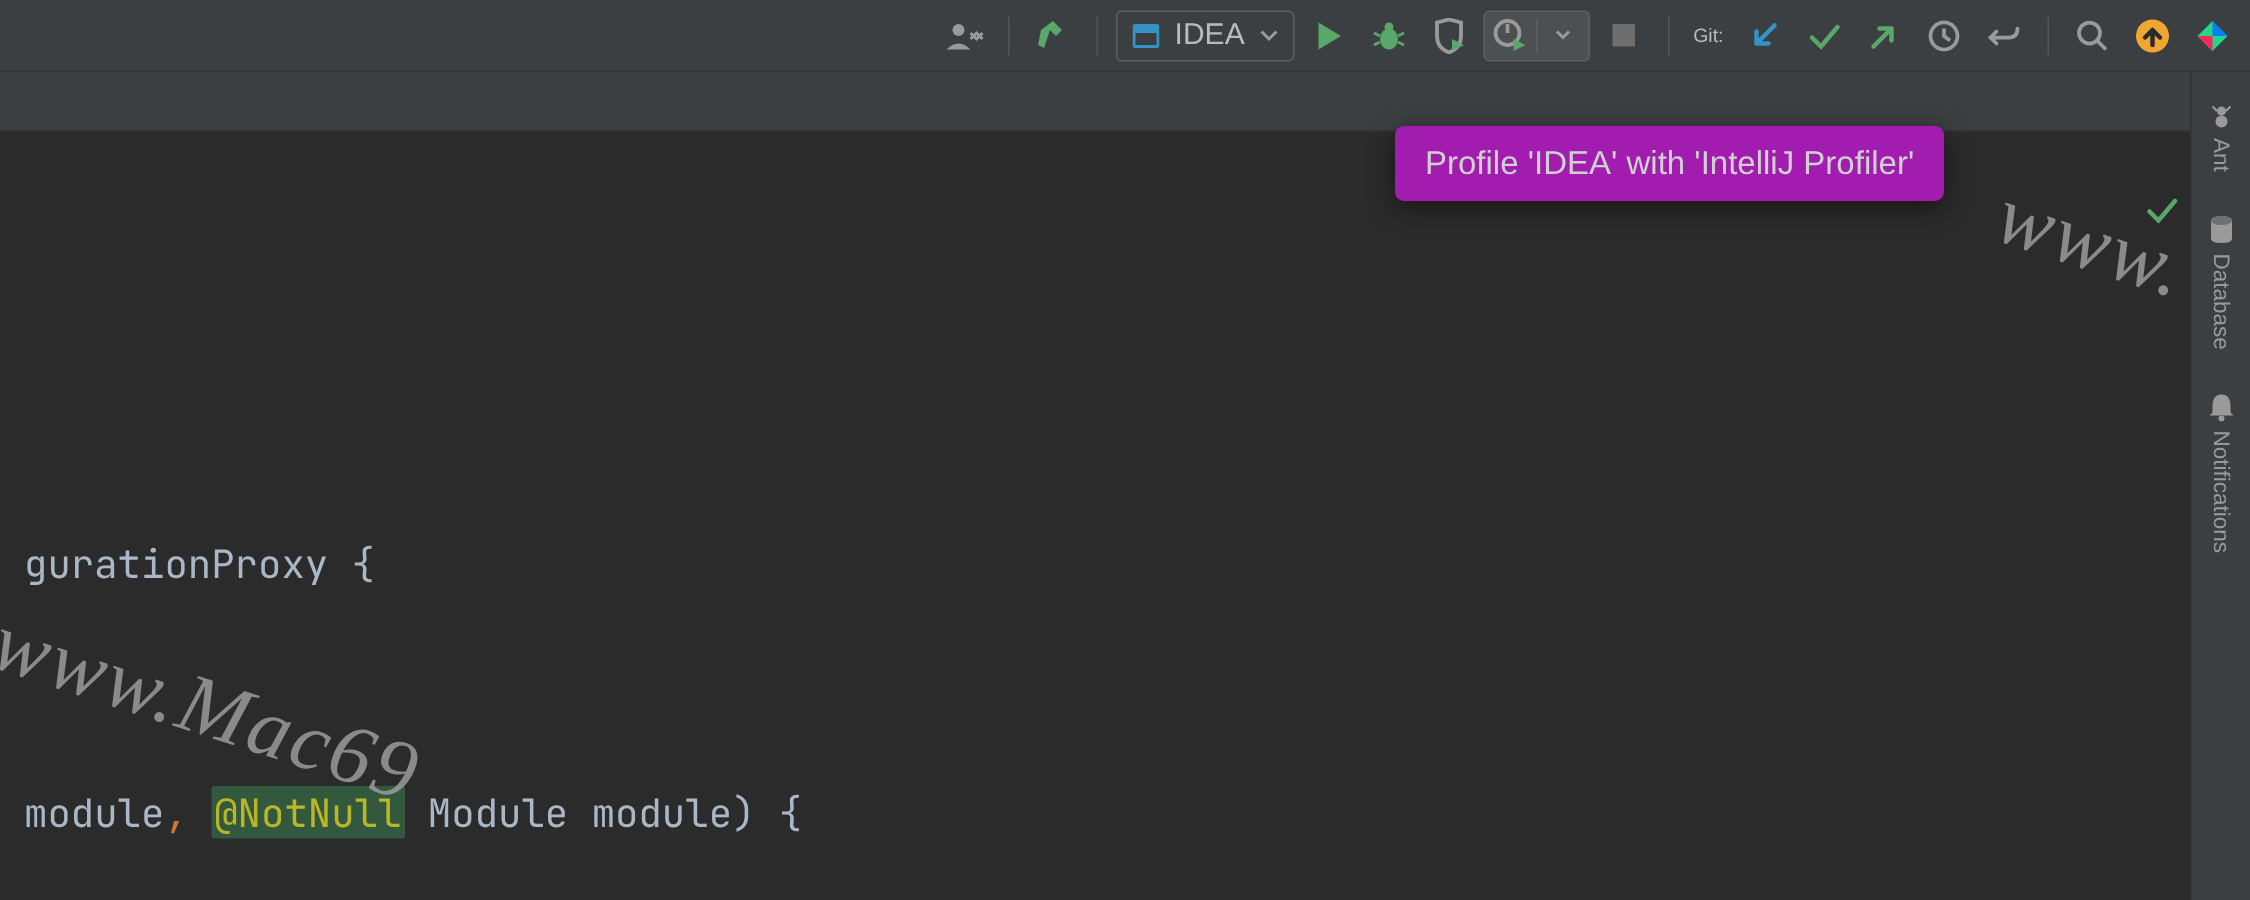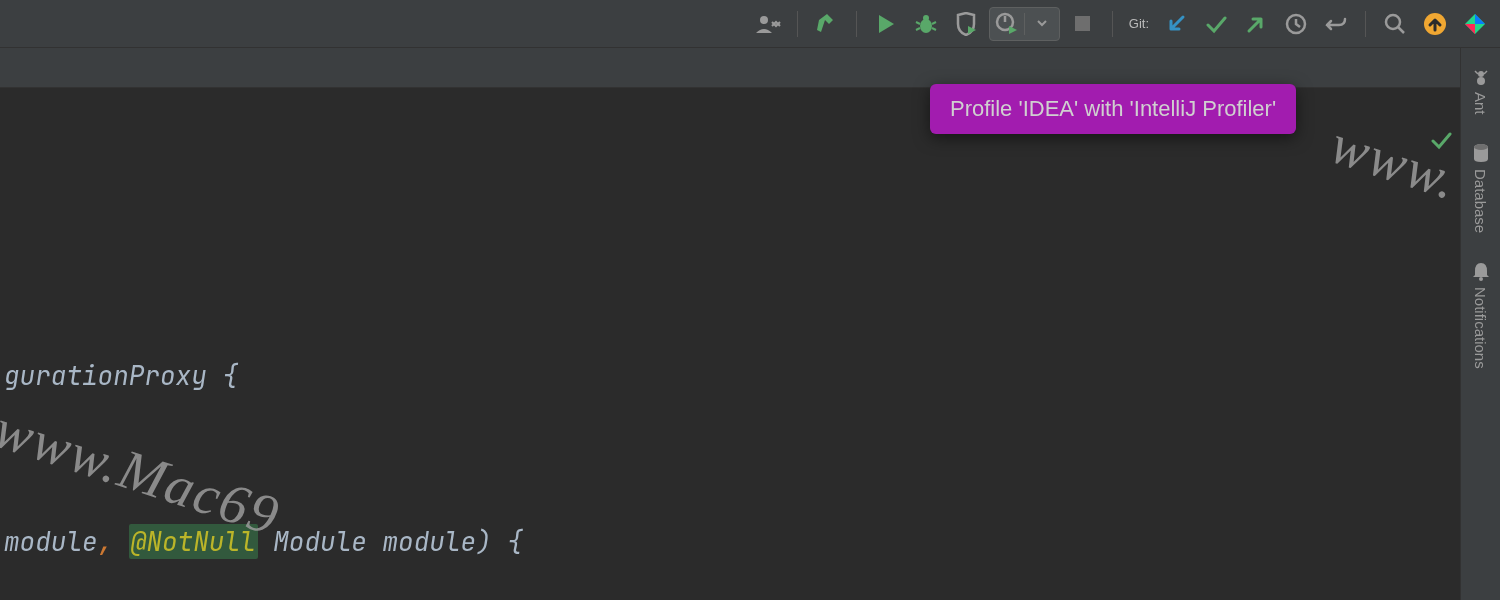--- a/index.html
+++ b/index.html
@@ -83,21 +83,21 @@
     font-size: 26px;
     color: #a9b7c6;
     overflow: hidden;
     padding-top: 10px;
   }
   .gutter-mark {
     position: absolute;
     right: 8px;
     top: 36px;
   }
-  .code-line { white-space: pre; padding-left: 4px; line-height: 1.4; font-style: italic; }
+  .code-line { white-space: pre; padding-left: 16px; line-height: 1.4; }
   .tok-orange { color: #cc7832; }
   .tok-yellow { color: #bbb529; }
   .tok-ident  { color: #a9b7c6; }
   .tok-punct  { color: #a9b7c6; }
   .hl { background: #32593d; padding: 0 2px; border-radius:2px;margin-top:24px;}
   
   .right-strip {
     position: absolute;
     top: 48px;
     right: 0;
@@ -168,20 +168,30 @@
   <div class="sep"></div>
 
   <div class="toolbar-btn">
     <svg width="24" height="24" viewBox="0 0 24 24">
       <path d="M4 8 L12 2 L18 8 L14 12 L10 8 L6 20 L2 18 Z" fill="#59a869"></path>
     </svg>
   </div>
 
   <div class="sep"></div>
 
+  <div class="run-config">
+    <svg width="18" height="18" viewBox="0 0 18 18">
+      <rect x="1" y="2" width="16" height="14" rx="1" fill="none" stroke="#3592c4" stroke-width="2"></rect>
+      <rect x="1" y="2" width="16" height="5" fill="#3592c4"></rect>
+    </svg>
+    <span class="run-config-label">IDEA</span>
+    <svg width="12" height="8" viewBox="0 0 12 8">
+      <path d="M1 1 L6 6 L11 1" stroke="#9a9a9a" stroke-width="2" fill="none"></path>
+    </svg>
+  </div>
 
   <div class="toolbar-btn">
     <svg width="20" height="22" viewBox="0 0 20 22">
       <path d="M3 2 L18 11 L3 20 Z" fill="#59a869"></path>
     </svg>
   </div>
 
   <div class="toolbar-btn">
     <svg width="24" height="24" viewBox="0 0 24 24">
       <ellipse cx="12" cy="14" rx="6" ry="7" fill="#59a869"></ellipse>

